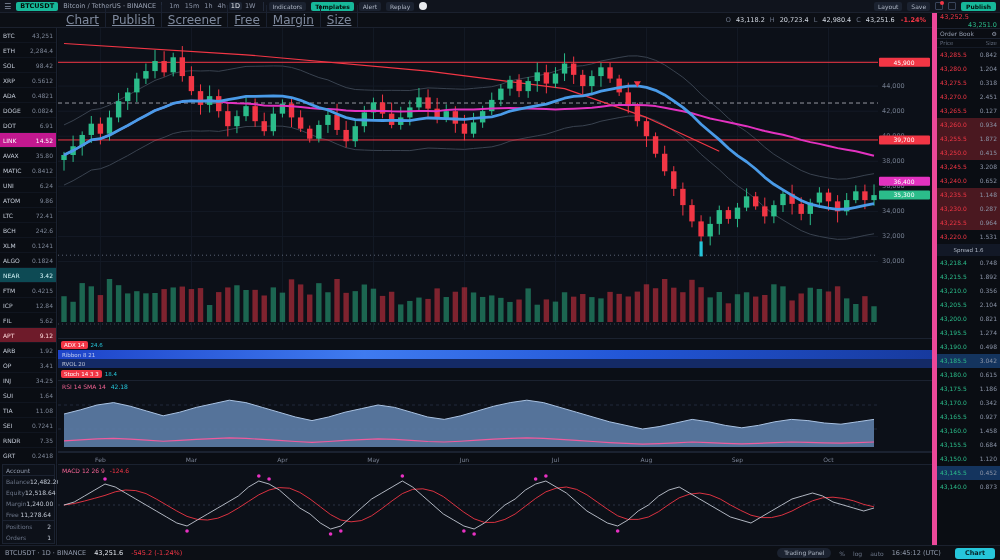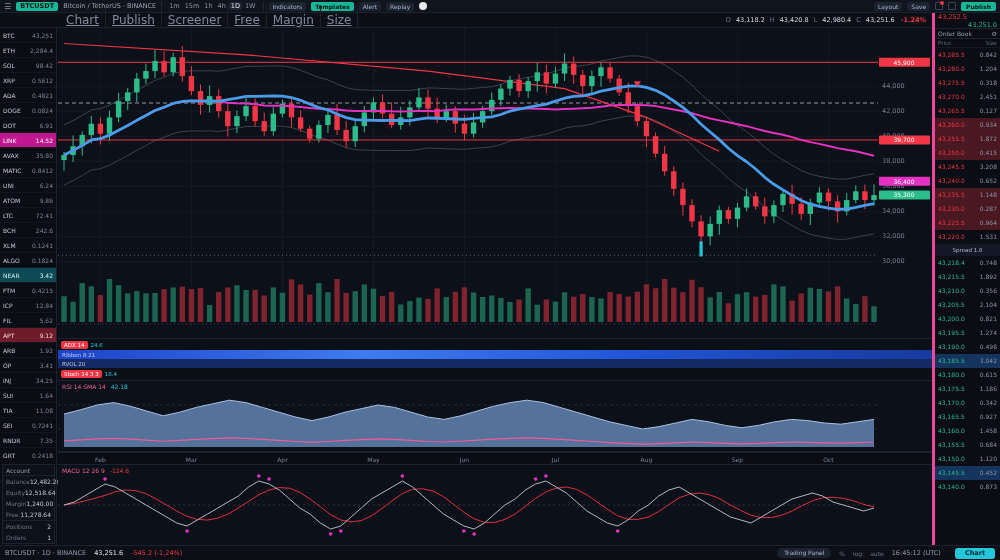--- a/index.html
+++ b/index.html
@@ -40,21 +40,21 @@
   .wrow .sym{color:#c3cad6;}.wrow .pr{color:#7e8798;}
   .wrow.hl-magenta{background:#c2188f;}.wrow.hl-magenta span{color:#fff;}
   .wrow.hl-teal{background:#0d4a54;}.wrow.hl-teal span{color:#d2f4f8;}
   .wrow.hl-red{background:#6e1b2a;}.wrow.hl-red span{color:#ffd9dc;}
   .side-box{position:absolute;left:2px;width:53px;background:#0d1119;border:1px solid #1b2230;font-size:6px;}
   .side-box .bx-title{height:11px;line-height:11px;padding:0 3px;color:#939cae;border-bottom:1px solid #1b2230;}
   .bx-row{display:flex;justify-content:space-between;height:11px;line-height:11px;padding:0 3px;}
   .bx-row .k{color:#6c7689;}.bx-row .v{color:#c3cad6;}
 
   
-  .right{position:absolute;right:0;top:13px;width:68px;height:532px;background:#0a0d13;border-left:3px solid #ec4899;}
+  .right{position:absolute;right:0;top:13px;width:68px;height:532px;background:#0a0d13;border-left:5px solid #ec4899;}
   .quote{height:16px;border-bottom:1px solid #1b2230;display:flex;flex-direction:column;justify-content:center;padding:0 3px;font-size:6.5px;line-height:8px;}
   .book-title{height:10px;line-height:10px;padding:0 3px;color:#939cae;font-size:6px;border-bottom:1px solid #1b2230;display:flex;justify-content:space-between;}
   .book-cols{height:9px;line-height:9px;display:flex;justify-content:space-between;padding:0 3px;color:#5f6879;font-size:5.5px;border-bottom:1px solid #141a26;}
   .book{position:absolute;top:35px;bottom:0;left:0;right:0;overflow:hidden;}
   .brow{display:flex;justify-content:space-between;height:14px;line-height:14px;padding:0 3px;font-size:6px;}
   .brow .s{color:#8a93a6;}
   .brow.ask .p{color:#f23645;}.brow.bid .p{color:#2bbc8a;}
   .brow.hl-red{background:rgba(242,54,69,.28);}
   .brow.hl-blue{background:#14345e;}
   .spread-row{height:12px;line-height:12px;background:#121826;color:#aeb6c4;text-align:center;font-size:5.5px;}
@@ -125,21 +125,21 @@
         <span class="tab">Publish</span>
         <span class="tab">Screener</span>
         <span class="tab">Free</span>
         <span class="tab">Margin</span>
         <span class="tab">Size</span>
       </span>
     <span class="ohlc" id="ohlc-group">
         <span class="k">O</span>
         <span class="v">43,118.2</span>
         <span class="k">H</span>
-        <span class="v">43,420.8</span>
+        <span class="v">20,723.4</span>
         <span class="k">L</span>
         <span class="v">42,980.4</span>
         <span class="k">C</span>
         <span class="v">43,251.6</span>
       </span>
     <span class="neg" style="font-size:6.5px;padding-right:4px;font-weight:bold;">-1.24%</span>
   </div>
 
   <aside class="left">
     <div class="left-list" id="left-list">

